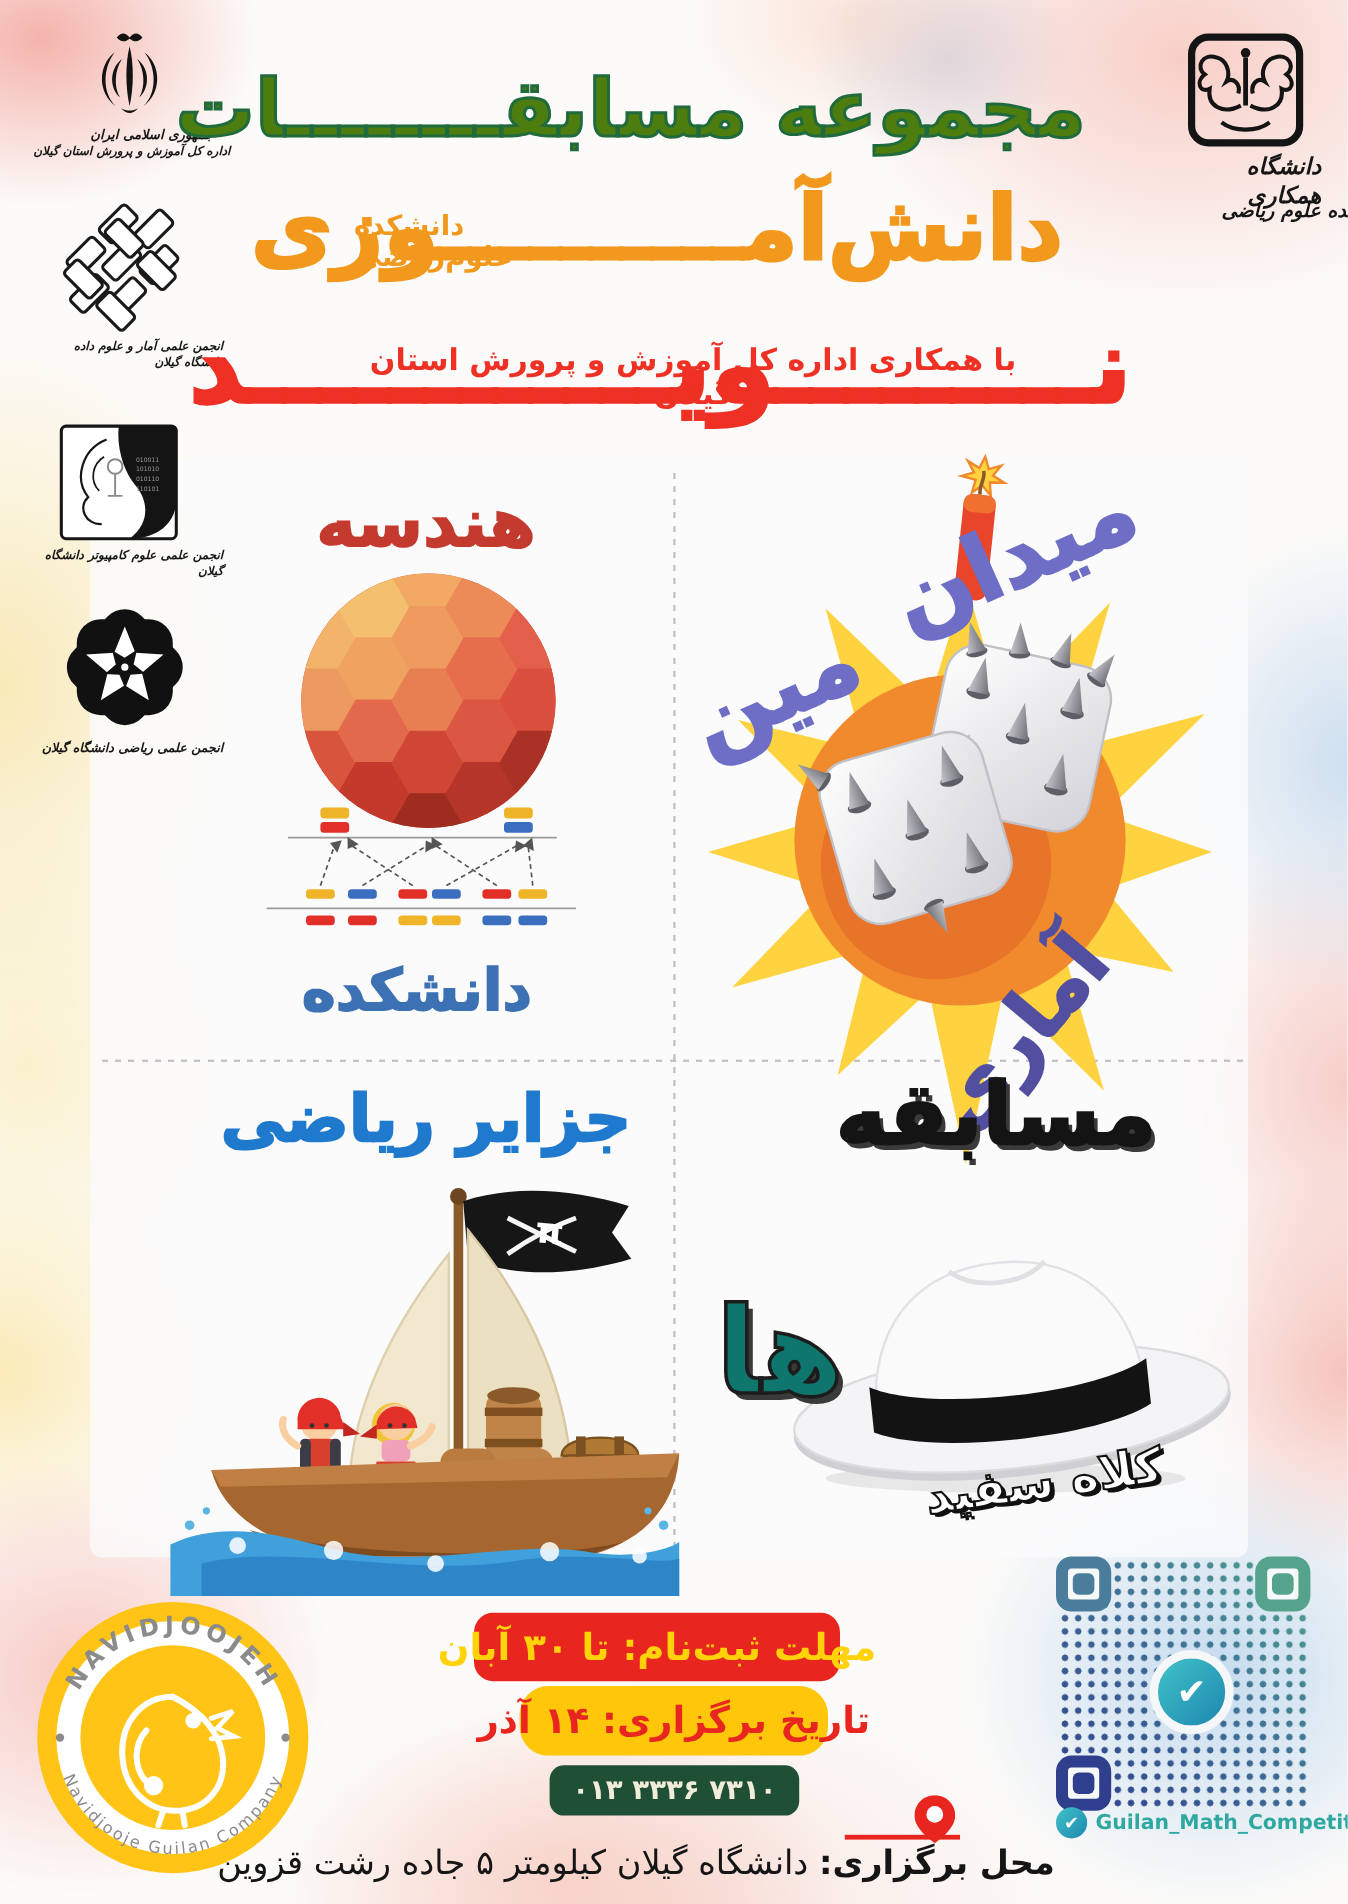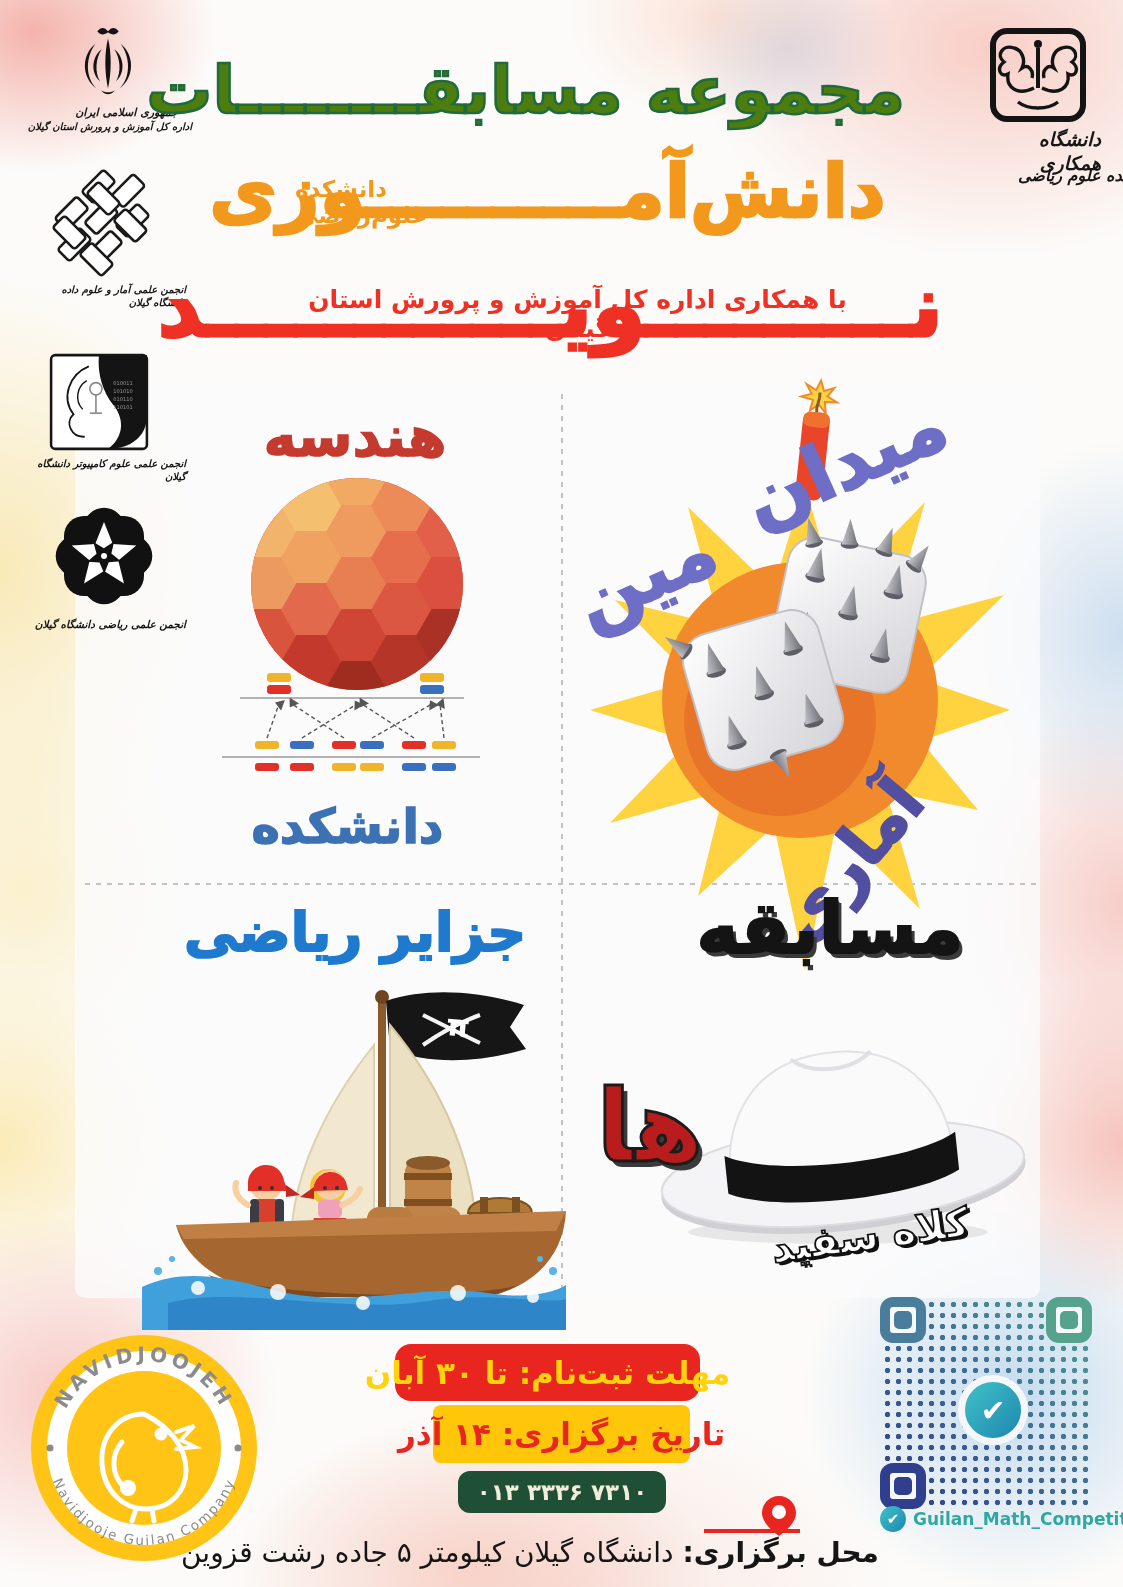--- a/index.html
+++ b/index.html
@@ -43,31 +43,31 @@
   
   .q-label{z-index:5;font-weight:bold;text-align:center;white-space:nowrap;}
   #lbl-geometry{left:230px;top:404px;width:250px;font-size:56px;color:#c43a2e;-webkit-text-stroke:1.5px #c43a2e;}
   #lbl-comb{left:225px;top:798px;width:245px;font-size:48px;color:#3c72b4;-webkit-text-stroke:1.5px #3c72b4;}
   #lbl-meydan{left:695px;top:418px;width:300px;font-size:76px;color:#6e6ec6;-webkit-text-stroke:2px #6e6ec6;transform:rotate(-24deg);}
   #lbl-min{left:545px;top:530px;width:200px;font-size:76px;color:#6e6ec6;-webkit-text-stroke:2px #6e6ec6;transform:rotate(-24deg);}
   #lbl-amari{left:630px;top:822px;width:440px;font-size:66px;color:#524fa0;-webkit-text-stroke:2px #524fa0;transform:rotate(-50deg);}
   #lbl-islands{left:170px;top:901px;width:370px;font-size:54px;color:#1f7ace;-webkit-text-stroke:2px #1f7ace;}
   #lbl-mosabeghe{left:630px;top:886px;width:400px;font-size:72px;color:#141414;
                  -webkit-text-stroke:2px #141414;text-shadow:4px 5px 0 #3a3a3a;}
-  #lbl-ha{left:585px;top:1068px;width:130px;font-size:100px;color:#b91c1c;
+  #lbl-ha{left:585px;top:1068px;width:130px;font-size:100px;color:#0f766e;
           -webkit-text-stroke:3px #1c1c1c;text-shadow:5px 6px 0 #3a3a3a;}
   #lbl-whitehat{left:735px;top:1212px;width:270px;font-size:40px;font-weight:bold;color:#fff;
                 -webkit-text-stroke:1.8px #111;text-shadow:3px 3px 0 #111;transform:rotate(-8deg);
                 z-index:6;text-align:center;white-space:nowrap;letter-spacing:1px;}
   .art{z-index:4;}
   
   .badge{z-index:6;display:flex;align-items:center;justify-content:center;font-weight:bold;white-space:nowrap;}
   #badge-deadline{left:395px;top:1344px;width:305px;height:57px;background:#e9251f;border-radius:16px;
                   color:#ffd20a;font-size:31px;}
-  #badge-date{left:433px;top:1405px;width:257px;height:58px;background:#ffc60a;border-radius:8px;
+  #badge-date{left:433px;top:1405px;width:257px;height:58px;background:#ffc60a;border-radius:24px;
               color:#e9251f;font-size:31px;}
   #badge-phone{left:458px;top:1471px;width:208px;height:42px;background:#1f4f35;border-radius:12px;
                color:#f2ecda;font-size:23px;direction:ltr;letter-spacing:1px;}
   #pin{left:762px;top:1496px;z-index:6;}
   #pin-line{left:704px;top:1529px;width:96px;height:4px;background:#e9251f;z-index:6;}
   #location-line{left:120px;top:1536px;width:820px;z-index:6;font-size:28px;color:#151515;text-align:center;white-space:nowrap;}
   #location-line .lbl{font-weight:bold;}
   
   #qr{left:878px;top:1295px;width:216px;height:216px;z-index:6;}
   #qr .dots{position:absolute;inset:4px;

